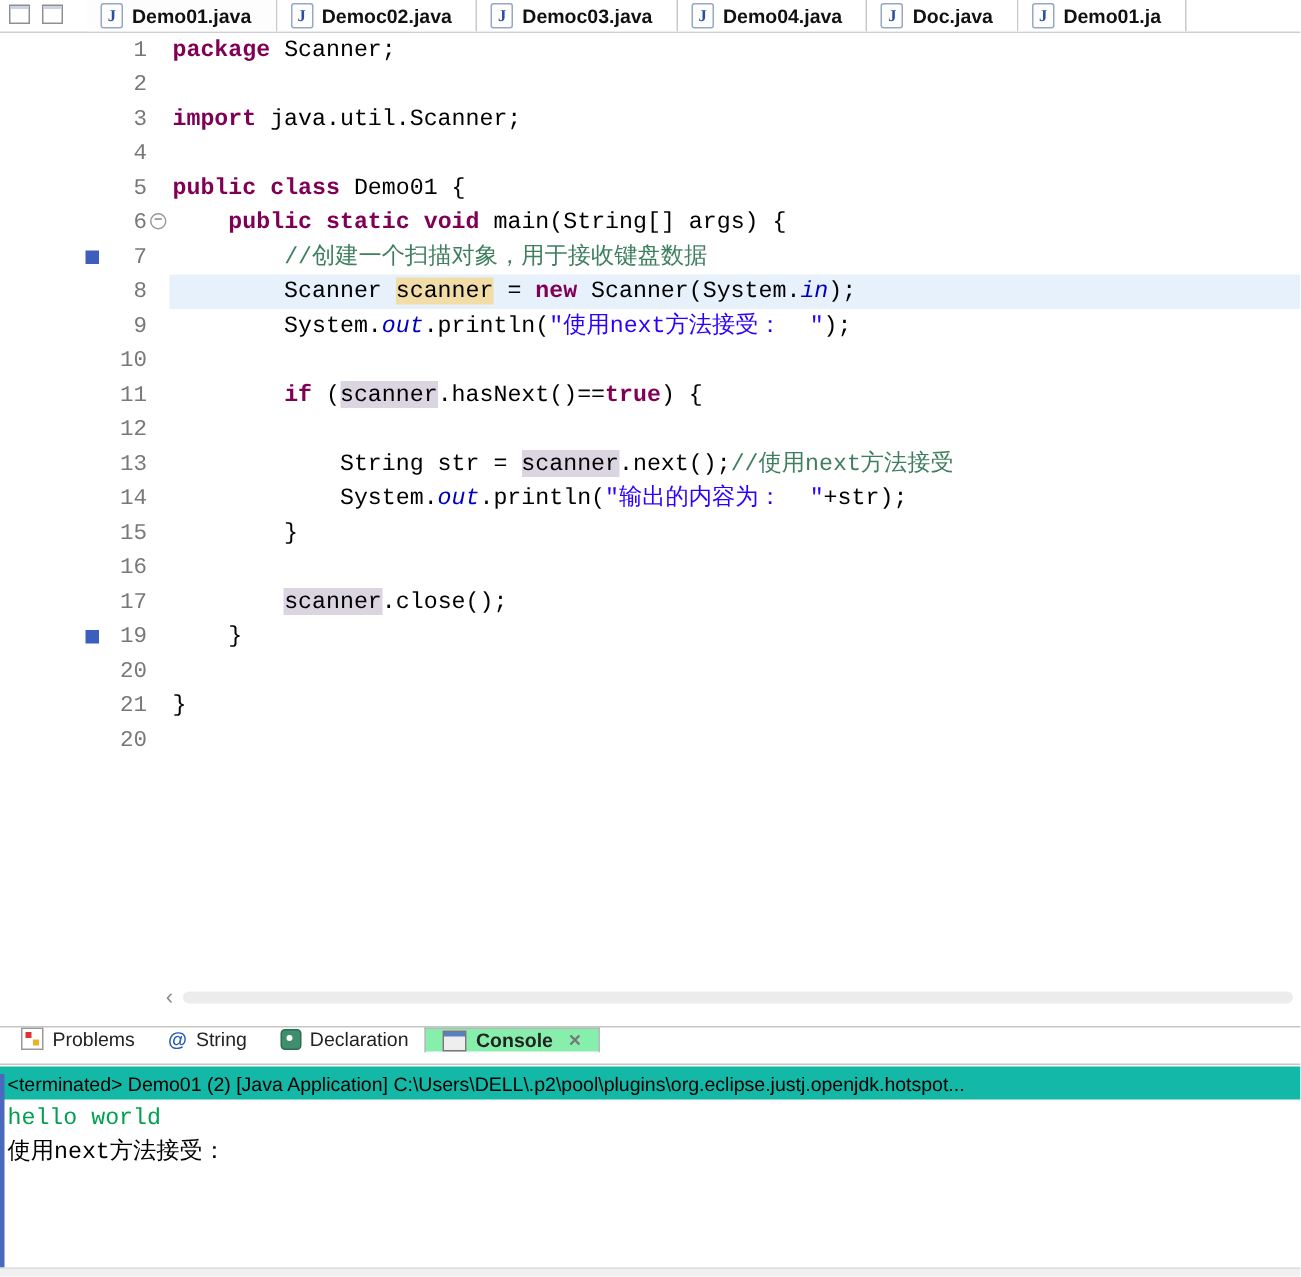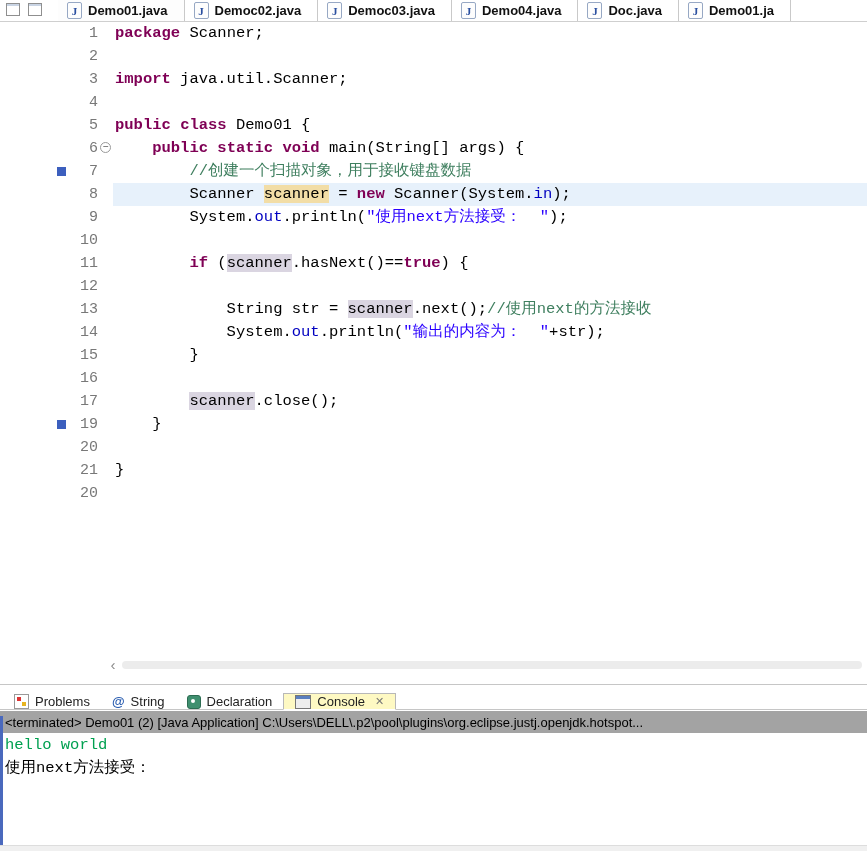--- a/index.html
+++ b/index.html
@@ -37,48 +37,48 @@
   .fold-circle{
     position:absolute;left:2px;top:5px;width:11px;height:11px;border:1px solid #9a9a9a;border-radius:50%;
     background:#fff;color:#555;font-size:10px;line-height:10px;text-align:center;box-sizing:border-box;
   }
   .code-text{flex:1;white-space:pre;padding-left:2px}
   .code-text.current{background:#e7f1fb}
   .tok-kw{color:#7f0055;font-weight:700}
   .tok-plain{color:#000}
   .tok-str{color:#2a00ff}
   .tok-com{color:#3f7f5f}
-  .tok-field{color:#0000c0;}
+  .tok-field{color:#0000c0;font-style:italic}
   .tok-occ{background:#dad5e1;color:#000}
   .tok-occw{background:#f2dda6;color:#000}
   
   .hscroll{position:absolute;left:0;top:658px;width:867px;height:14px;background:#fff}
   .hscroll .arrow{position:absolute;left:106px;top:0;width:14px;height:14px;color:#8a8a8a;font-size:15px;line-height:13px;text-align:center}
   .hscroll .track{position:absolute;left:122px;top:3px;right:5px;height:8px;background:#ececec;border-radius:4px}
   
   .bottom-tabbar{
     position:absolute;left:0;top:684px;width:867px;height:26px;box-sizing:border-box;
     border-top:1px solid #c6c6c6;border-bottom:1px solid #c6c6c6;background:#fff;
-    display:flex;align-items:flex-end;padding-left:3px;
+    display:flex;align-items:flex-start;padding-left:3px;
   }
   .btab{display:flex;align-items:center;gap:6px;padding:0 11px;font-size:13px;color:#222;white-space:nowrap}
-  .btab.selected{font-weight:400;border:1px solid #b8b8b8;border-bottom:1px solid #fff;background:#fef9c3;margin-bottom:-1px}
+  .btab.selected{font-weight:700;border:1px solid #b8b8b8;border-bottom:1px solid #fff;background:#86efac;margin-bottom:-1px}
   .closex{color:#777;font-size:11px;margin-left:4px}
   .bicon{flex:0 0 auto}
   .icon-problems{width:13px;height:13px;border:1px solid #999;background:#fff;position:relative}
   .icon-problems::before{content:"";position:absolute;left:2px;top:2px;width:4px;height:4px;background:#d33}
   .icon-problems::after{content:"";position:absolute;right:2px;bottom:2px;width:4px;height:4px;background:#e8b420}
   .icon-javadoc{color:#2a5db0;font:700 13px "Liberation Sans",sans-serif}
   .icon-declaration{width:12px;height:12px;border-radius:3px;background:#3f8f6f;border:1px solid #2c6c52;position:relative}
   .icon-declaration::before{content:"";position:absolute;left:3px;top:3px;width:4px;height:4px;background:#fff;border-radius:50%}
   .icon-console{width:14px;height:12px;border:1px solid #777;background:#eee;position:relative}
   .icon-console::before{content:"";position:absolute;left:0;top:0;right:0;height:3px;background:#5a7fbf}
   .console-status{
     position:absolute;left:0;top:711px;width:867px;height:22px;box-sizing:border-box;
-    font-size:13px;color:#000;padding:4px 0 0 5px;white-space:nowrap;overflow:hidden;background:#a3a3a3;
+    font-size:13px;color:#000;padding:4px 0 0 5px;white-space:nowrap;overflow:hidden;background:#14b8a6;
   }
   .console-out{position:absolute;left:5px;top:734px;width:860px}
   .cline{font-family:"Liberation Mono","DejaVu Sans Mono",monospace;font-size:15.5px;line-height:23px;white-space:pre;color:#000}
   .cline.stdin{color:#00a050}
   .console-leftbar{position:absolute;left:0;top:716px;width:3px;height:130px;background:#4a69bd}
   .bottom-scrollbar{position:absolute;left:0;top:845px;width:867px;height:6px;background:#f0f0f0;border-top:1px solid #ddd}
 </style>
 </head>
 <body>
 
@@ -190,21 +190,21 @@
       <div class="code-line">
         <span class="marker-col"></span>
         <span class="line-num">12</span>
         <span class="fold-col"></span>
         <span class="code-text"><span class="tok-plain">            </span></span>
       </div>
       <div class="code-line">
         <span class="marker-col"></span>
         <span class="line-num">13</span>
         <span class="fold-col"></span>
-        <span class="code-text"><span class="tok-plain">            String str = </span><span class="tok-occ">scanner</span><span class="tok-plain">.next();</span><span class="tok-com">//使用next的方法接收</span></span>
+        <span class="code-text"><span class="tok-plain">            String str = </span><span class="tok-occ">scanner</span><span class="tok-plain">.next();</span><span class="tok-com">//使用next方法接受</span></span>
       </div>
       <div class="code-line">
         <span class="marker-col"></span>
         <span class="line-num">14</span>
         <span class="fold-col"></span>
         <span class="code-text"><span class="tok-plain">            System.</span><span class="tok-field">out</span><span class="tok-plain">.println(</span><span class="tok-str">"输出的内容为：  "</span><span class="tok-plain">+str);</span></span>
       </div>
       <div class="code-line">
         <span class="marker-col"></span>
         <span class="line-num">15</span>

